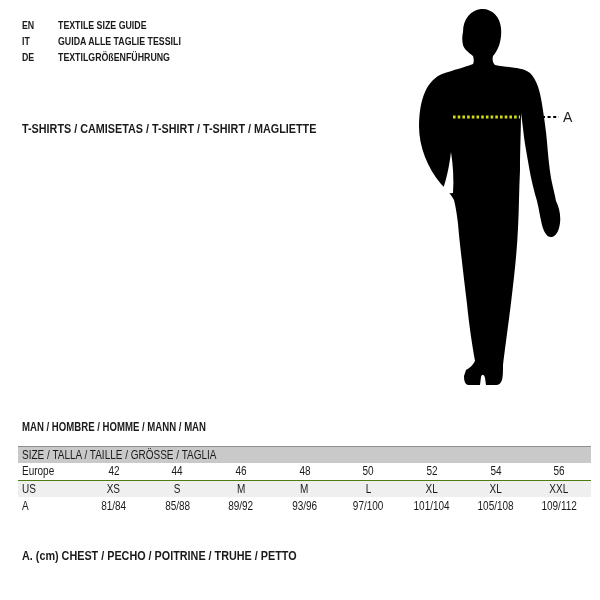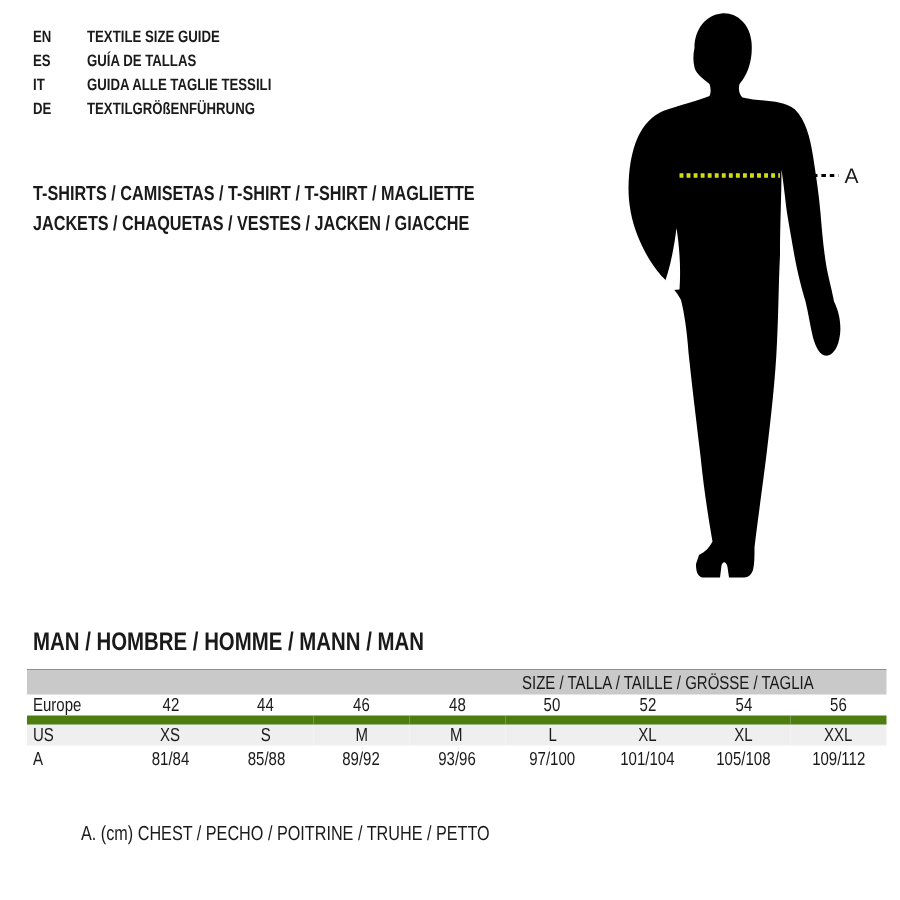--- a/index.html
+++ b/index.html
@@ -62,96 +62,87 @@
     height: 400px;
   }
 
   
   #section-title {
     position: absolute;
     left: 22px;
     top: 419px;
     height: 17px;
     line-height: 17px;
-    font-size: 17px;
+    font-size: 12px;
     font-weight: bold;
   }
 
   
   #table-wrap {
     position: absolute;
     left: 18px;
     top: 446px;
     width: 573px;
     border-top: 1px solid #8f8f8f;
   }
   #table-head {
     height: 16px;
     line-height: 16px;
     background: #c9c9c9;
     font-size: 12.5px;
     padding-left: 4px;
-    text-align: right;
   }
   #size-table {
     width: 573px;
     border-collapse: collapse;
     table-layout: fixed;
     font-size: 12.5px;
   }
   #size-table col.lblcol { width: 64px; }
   #size-table tr { height: 17px; }
   #size-table td { padding: 0; text-align: center; vertical-align: middle; }
   #size-table td.lbl { text-align: left; padding-left: 4px; }
   #size-table tr.shaded { background: #efefef; }
-  #size-table tr:nth-child(2) td { border-top: 6px solid #4d7c0f; }
+  #size-table tr:nth-child(2) td { border-top: 1px solid #4d7c0f; }
   #size-table tr:nth-child(4) td { border-top: 1px solid #c9c9c9; }
 
   
   #footnote {
     position: absolute;
     left: 22px;
     top: 547px;
     height: 17px;
     line-height: 17px;
     font-size: 13.5px;
-    font-weight: normal;
-    margin-left: 32px;
+    font-weight: bold;
   }
 </style>
 </head>
 <body>
 
 <div id="page">
 
   <div id="lang-block">
     <div class="lang-row">
       <span class="lang-code"><span class="cond">EN</span></span>
       <span class="cond">TEXTILE SIZE GUIDE</span>
     </div>
     <div class="lang-row">
-      <span class="lang-code"><span class="cond">ES</span></span>
-      <span class="cond">GUÍA DE TALLAS</span>
-    </div>
-    <div class="lang-row">
       <span class="lang-code"><span class="cond">IT</span></span>
       <span class="cond">GUIDA ALLE TAGLIE TESSILI</span>
     </div>
     <div class="lang-row">
       <span class="lang-code"><span class="cond">DE</span></span>
       <span class="cond">TEXTILGRÖßENFÜHRUNG</span>
     </div>
   </div>
 
   <div id="cat-block">
     <div class="cat-line">
       <span class="cond">T-SHIRTS / CAMISETAS / T-SHIRT / T-SHIRT / MAGLIETTE</span>
-    </div>
-    <div class="cat-line">
-      <span class="cond">JACKETS / CHAQUETAS / VESTES / JACKEN / GIACCHE</span>
     </div>
   </div>
 
   <div id="figure-wrap">
     <svg width="210" height="400" viewBox="0 0 210 400">
       <path fill="#000000" d="
         M 91,9
         C 101,8 110,16 111,28
         C 112,39 109,49 103,56
         C 102,60 103,63 105,65

